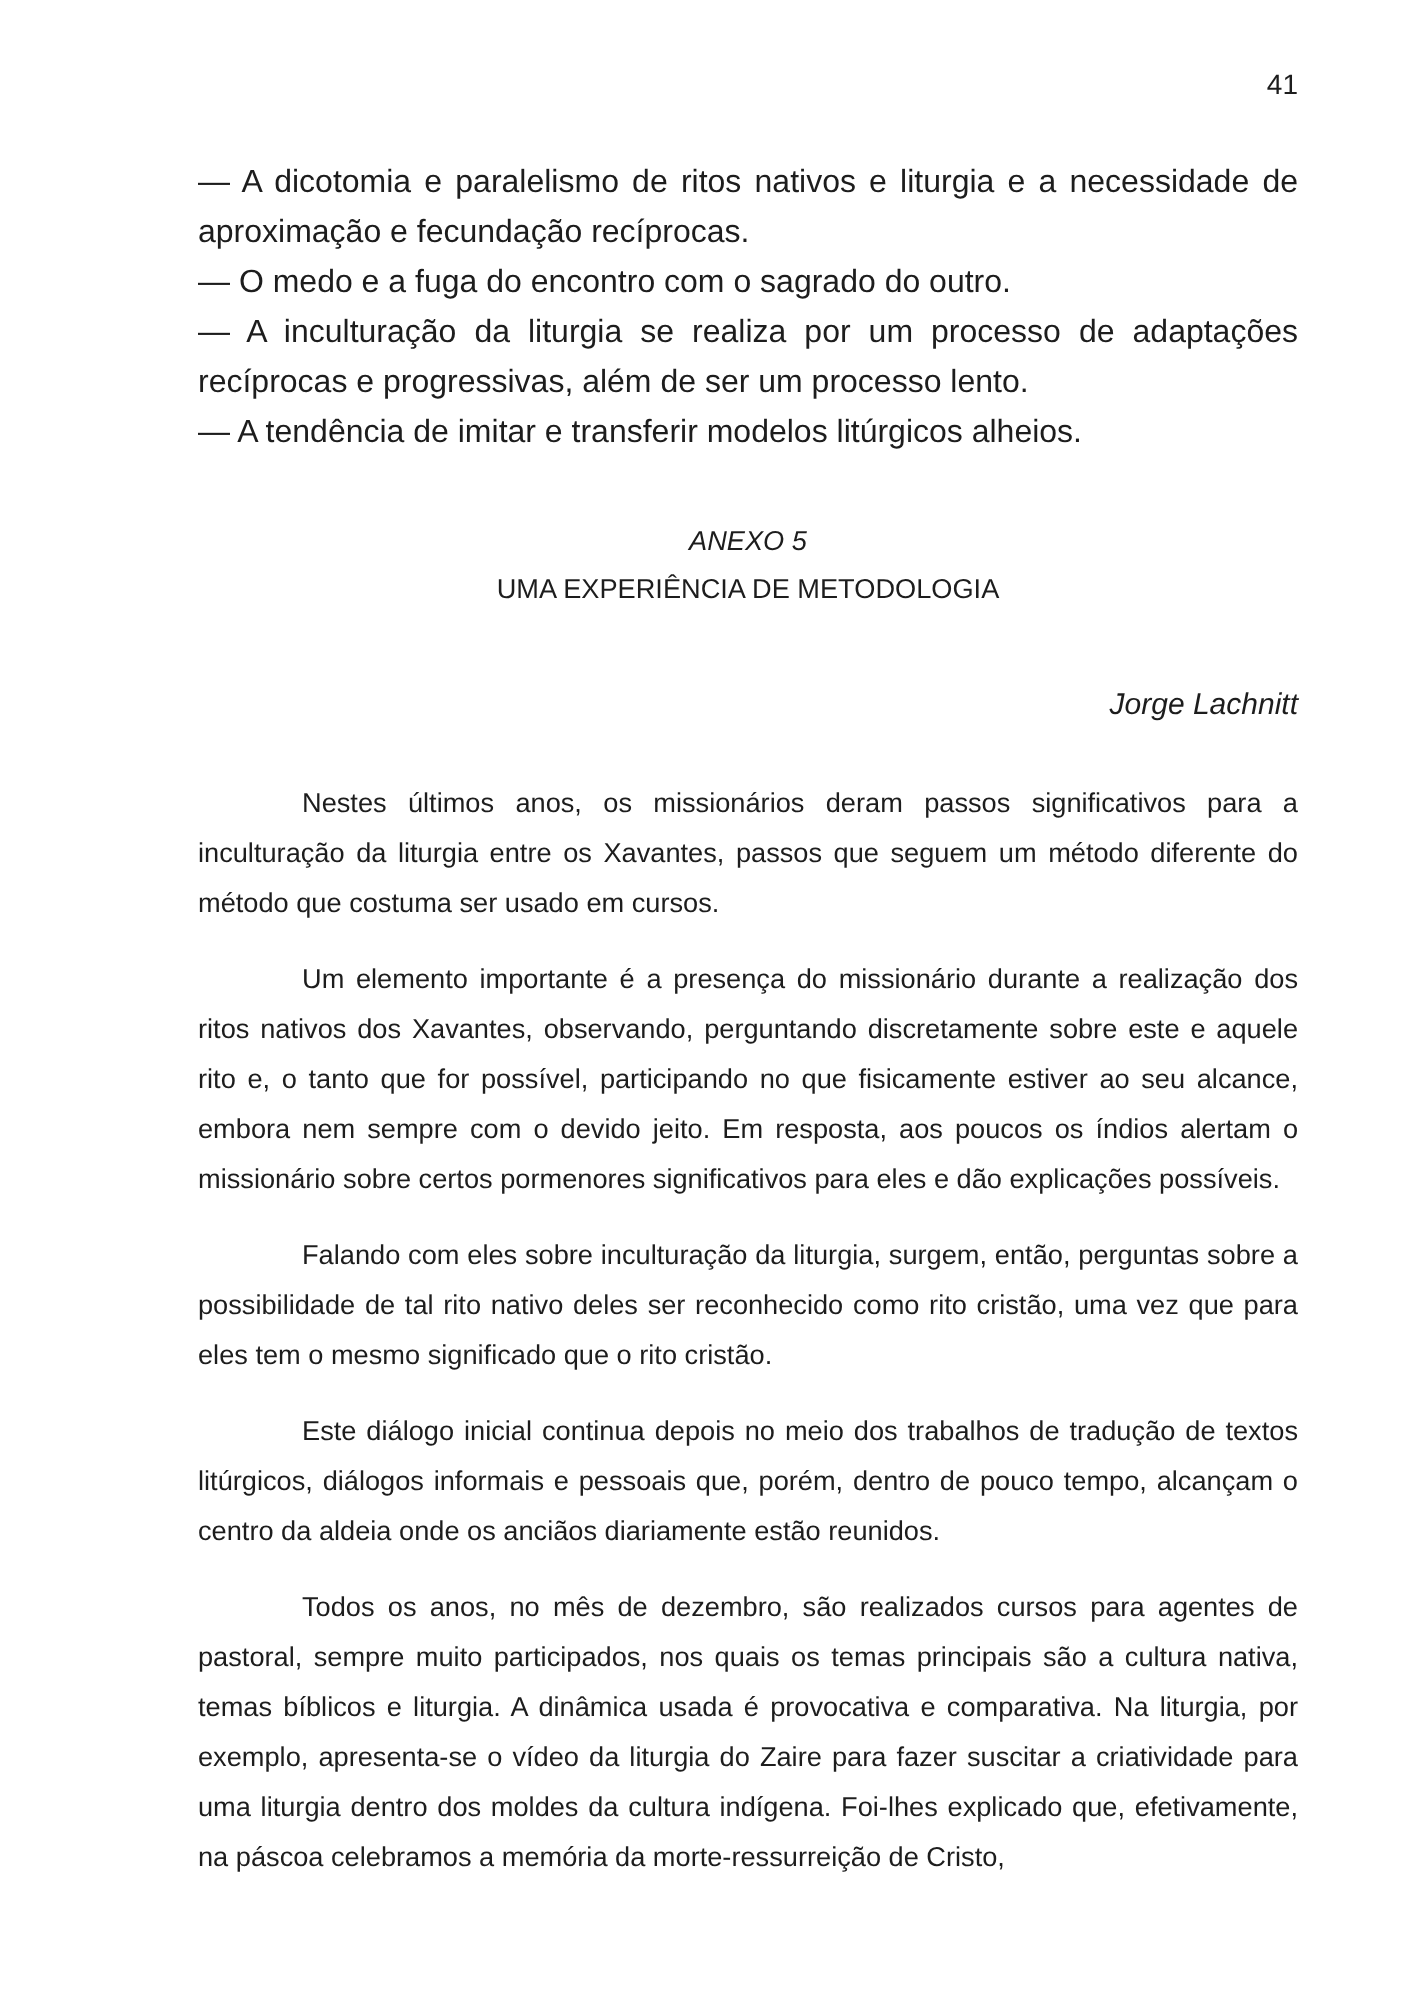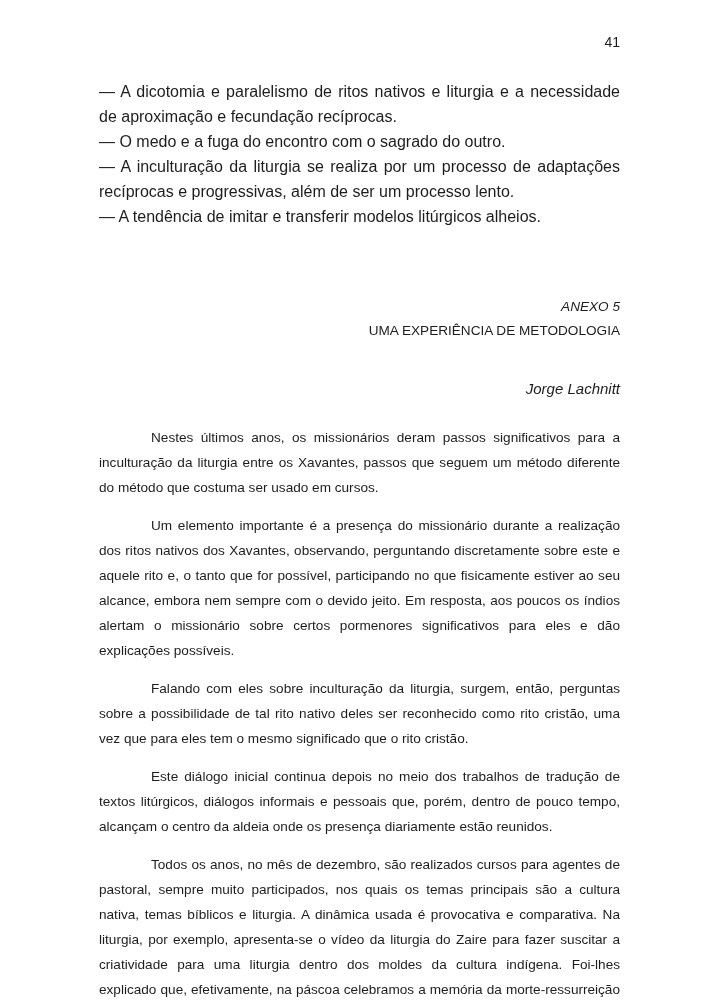--- a/index.html
+++ b/index.html
@@ -7,40 +7,40 @@
     padding: 0;
     background: #ffffff;
   }
   .page {
     position: relative;
     width: 707px;
     height: 1000px;
     margin: 0 auto;
     background: #ffffff;
     box-sizing: border-box;
-    padding: 33px 87px 0 99px;
+    padding: 33px 58px 0 99px;
     font-family: "Liberation Sans", "DejaVu Sans", sans-serif;
     color: #1d1d1d;
     overflow: hidden;
   }
   .page-number {
     text-align: right;
     font-size: 14px;
     line-height: 18px;
     margin: 0 0 28px 0;
   }
   .dash-list p {
     margin: 0;
     font-size: 16px;
     line-height: 25px;
     text-align: justify;
   }
   .annex {
-    margin-top: 66px;
-    text-align: right;
+    margin-top: 30px;
+    text-align: center;
     font-size: 13.6px;
     line-height: 24px;
   }
   .annex .annex-label {
     font-style: italic;
     margin: 0;
   }
   .annex p {
     margin: 0;
   }
@@ -80,17 +80,17 @@
     <p class="annex-label">ANEXO 5</p>
     <p>UMA EXPERIÊNCIA DE METODOLOGIA</p>
   </div>
 
   <p class="author">Jorge Lachnitt</p>
 
   <div class="paragraphs">
     <p>Nestes últimos anos, os missionários deram passos significativos para a inculturação da liturgia entre os Xavantes, passos que seguem um método diferente do método que costuma ser usado em cursos.</p>
     <p>Um elemento importante é a presença do missionário durante a realização dos ritos nativos dos Xavantes, observando, perguntando discretamente sobre este e aquele rito e, o tanto que for possível, participando no que fisicamente estiver ao seu alcance, embora nem sempre com o devido jeito. Em resposta, aos poucos os índios alertam o missionário sobre certos pormenores significativos para eles e dão explicações possíveis.</p>
     <p>Falando com eles sobre inculturação da liturgia, surgem, então, perguntas sobre a possibilidade de tal rito nativo deles ser reconhecido como rito cristão, uma vez que para eles tem o mesmo significado que o rito cristão.</p>
-    <p>Este diálogo inicial continua depois no meio dos trabalhos de tradução de textos litúrgicos, diálogos informais e pessoais que, porém, dentro de pouco tempo, alcançam o centro da aldeia onde os presença diariamente estão reunidos.</p>
+    <p>Este diálogo inicial continua depois no meio dos trabalhos de tradução de textos litúrgicos, diálogos informais e pessoais que, porém, dentro de pouco tempo, alcançam o centro da aldeia onde os anciãos diariamente estão reunidos.</p>
     <p>Todos os anos, no mês de dezembro, são realizados cursos para agentes de pastoral, sempre muito participados, nos quais os temas principais são a cultura nativa, temas bíblicos e liturgia. A dinâmica usada é provocativa e comparativa. Na liturgia, por exemplo, apresenta-se o vídeo da liturgia do Zaire para fazer suscitar a criatividade para uma liturgia dentro dos moldes da cultura indígena. Foi-lhes explicado que, efetivamente, na páscoa celebramos a memória da morte-ressurreição de Cristo,</p>
   </div>
 
 </div>
 
 </body></html>

